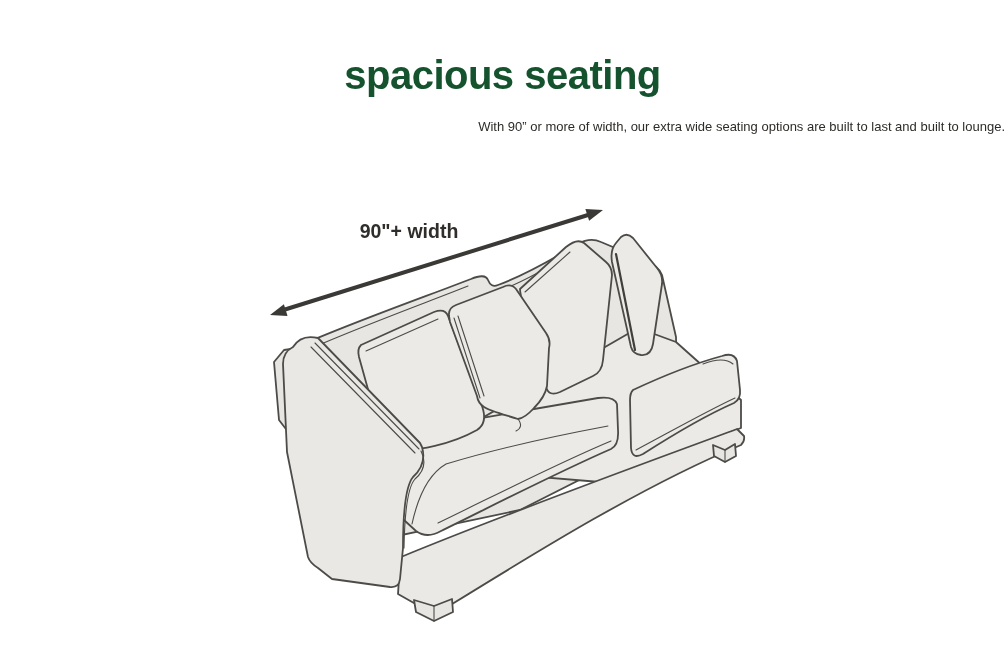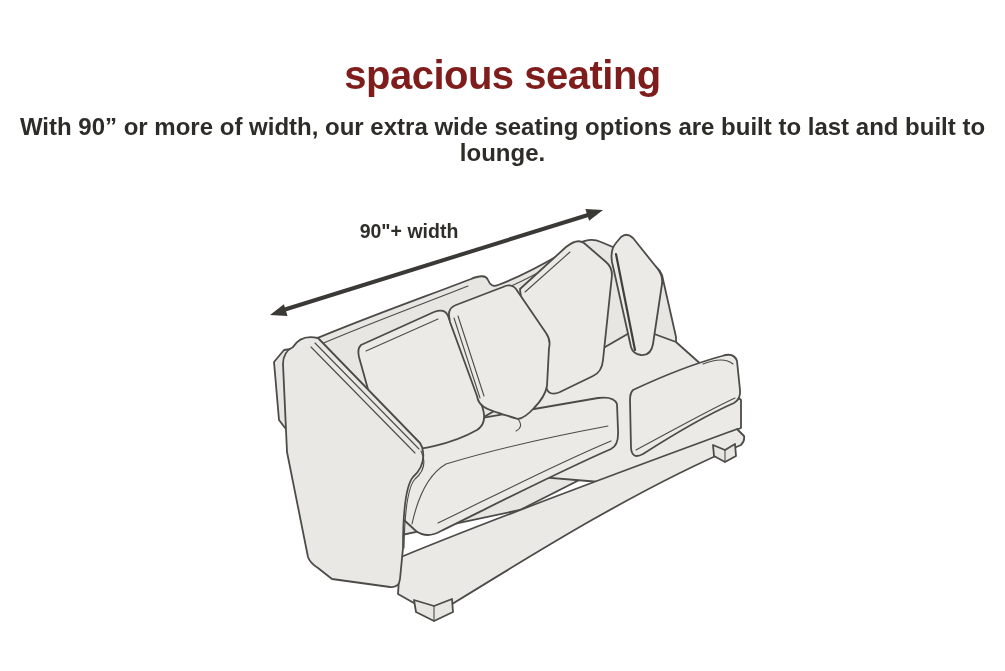--- a/index.html
+++ b/index.html
@@ -4,26 +4,26 @@
 <style>
   html,body{margin:0;padding:0;background:#fff;}
   .stage{
     position:relative;width:1005px;height:671px;margin:0 auto;
     background:#ffffff;overflow:hidden;
     font-family:"Liberation Sans", sans-serif;
   }
   .title{
     position:absolute;top:53px;left:0;width:100%;
     text-align:center;font-size:40px;font-weight:700;
-    color:#7f1d1d;letter-spacing:-0.5px;margin:0;
+    color:#14532d;letter-spacing:-0.5px;margin:0;
   }
   .desc{
     position:absolute;top:114px;left:0;width:100%;
-    text-align:center;font-size:24px;line-height:26px;
-    color:#2d2c29;margin:0;font-weight:bold;
+    text-align:right;font-size:13px;line-height:26px;
+    color:#2d2c29;margin:0;
   }
   .desc span{display:block;}
   svg.illustration{position:absolute;top:0;left:0;}
   .outline{stroke:#4c4b48;stroke-width:1.8;stroke-linejoin:round;stroke-linecap:round;}
   .thin{stroke:#4c4b48;stroke-width:1.1;fill:none;stroke-linecap:round;}
   .gusset{stroke:#403f3c;stroke-width:2.2;fill:none;stroke-linecap:round;}
   .dim-line{stroke:#3a3936;stroke-width:4;fill:none;}
   .dim-head{fill:#3a3936;stroke:none;}
   .dim-text{font-family:"Liberation Sans", sans-serif;font-size:19.5px;font-weight:700;fill:#2f2e2b;}
 </style>

